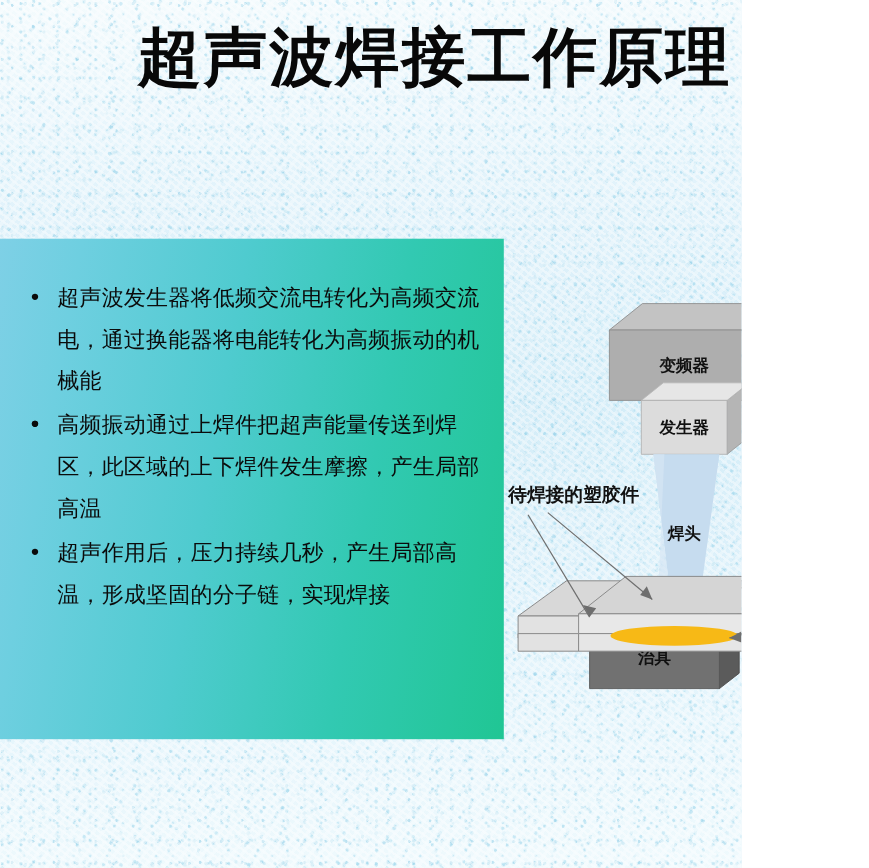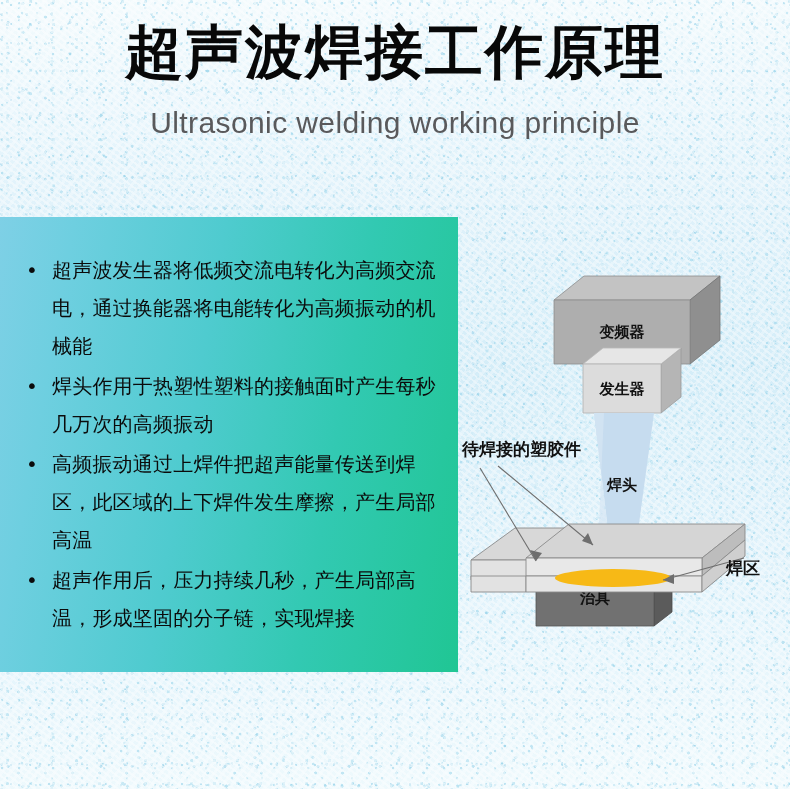--- a/index.html
+++ b/index.html
@@ -8,21 +8,21 @@
   }
   body {
     width: 790px;
     height: 789px;
     font-family: "Liberation Sans", "DejaVu Sans", sans-serif;
     overflow: hidden;
   }
 
   #poster {
     position: relative;
-    width: 790px;
+    width: 674px;
     height: 789px;
     overflow: hidden;
     background-color: #e8f5fb;
     background-image:
       radial-gradient(circle at 12% 18%, rgba(140,205,230,0.55) 0 1.2px, rgba(255,255,255,0) 1.6px),
       radial-gradient(circle at 33% 7%,  rgba(150,210,233,0.50) 0 1.4px, rgba(255,255,255,0) 1.8px),
       radial-gradient(circle at 58% 26%, rgba(135,200,228,0.55) 0 1.1px, rgba(255,255,255,0) 1.5px),
       radial-gradient(circle at 79% 12%, rgba(160,215,236,0.48) 0 1.5px, rgba(255,255,255,0) 1.9px),
       radial-gradient(circle at 91% 38%, rgba(140,205,230,0.50) 0 1.2px, rgba(255,255,255,0) 1.6px),
       radial-gradient(circle at 7%  57%, rgba(150,208,232,0.52) 0 1.3px, rgba(255,255,255,0) 1.7px),
@@ -131,32 +131,30 @@
   .dlabel-outer { font-size: 17px; }
 </style>
 </head>
 <body>
 
 <div id="poster">
   <div id="noise"></div>
 
   <div id="title-block">
     <h1 id="main-title">超声波焊接工作原理</h1>
-    <p id="sub-title">Ultrasonic welding working principle</p>
   </div>
 
   <div id="bullet-panel">
     <ul id="bullet-list">
       <li>
         <span class="dot">•</span>
         <span>超声波发生器将低频交流电转化为高频交流电，通过换能器将电能转化为高频振动的机械能</span>
       </li>
       <li>
         <span class="dot">•</span>
-        <span>焊头作用于热塑性塑料的接触面时产生每秒几万次的高频振动</span>
       </li>
       <li>
         <span class="dot">•</span>
         <span>高频振动通过上焊件把超声能量传送到焊区，此区域的上下焊件发生摩擦，产生局部高温</span>
       </li>
       <li>
         <span class="dot">•</span>
         <span>超声作用后，压力持续几秒，产生局部高温，形成坚固的分子链，实现焊接</span>
       </li>
     </ul>

